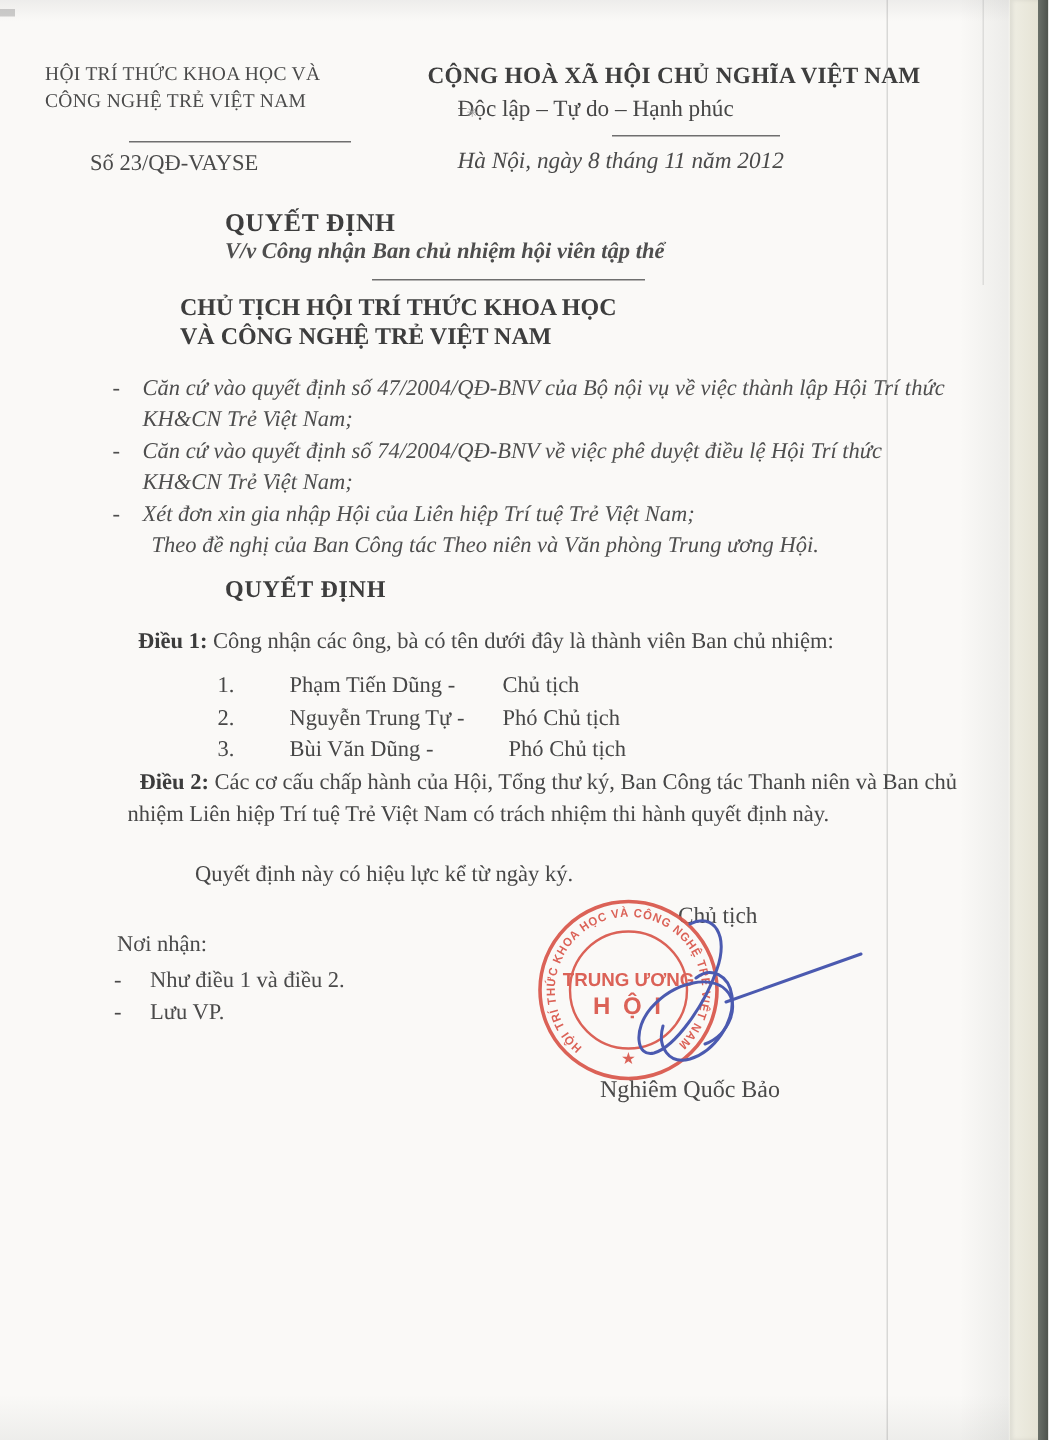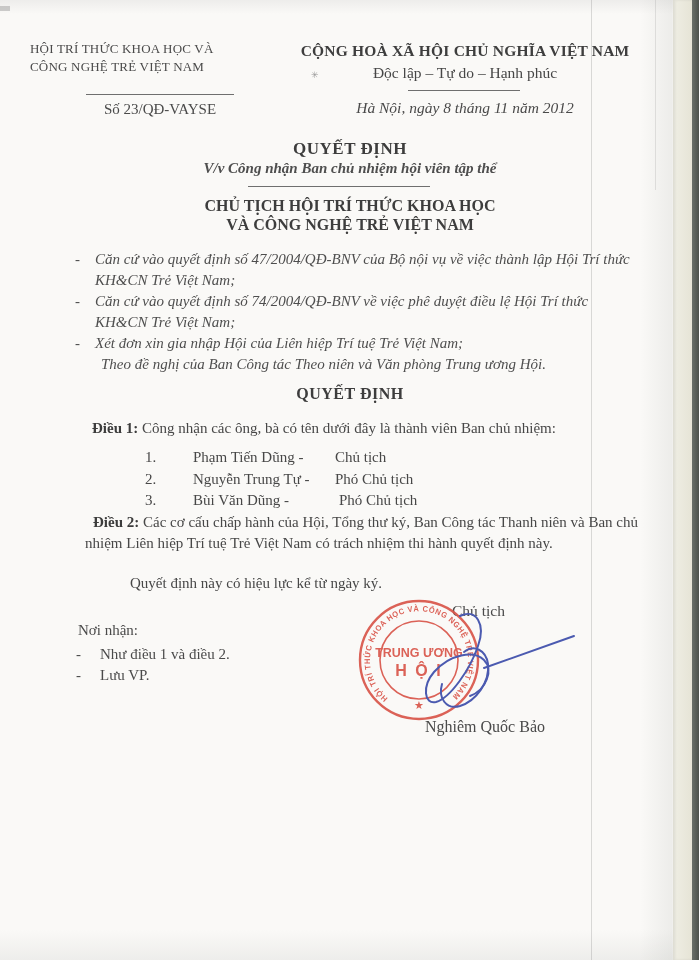--- a/index.html
+++ b/index.html
@@ -20,21 +20,21 @@
   
   .edge-cream{position:absolute;top:0;right:7px;width:19px;height:960px;
     background:linear-gradient(90deg,#efeee4,#e6e4d6);box-shadow:inset 2px 0 3px rgba(0,0,0,.08);}
   .edge-dark{position:absolute;top:0;right:0;width:7px;height:960px;
     background:linear-gradient(90deg,#6a7069,#4d524c);}
   .fold-line{position:absolute;top:0;left:591px;width:1px;height:960px;background:rgba(140,140,140,.30);}
   .fold-line2{position:absolute;top:0;left:655px;width:1px;height:190px;background:rgba(150,150,150,.25);}
   .corner-mark{position:absolute;top:6px;left:0;width:10px;height:5px;background:rgba(120,120,120,.35);}
 
   .abs{position:absolute;}
-  .center{text-align:center;}
+  .center{}
   .rule{background:#6f6f6f;height:1px;}
 
   .org{font-size:13px;line-height:18px;color:#4a4a4a;letter-spacing:.2px;}
   .docnum{font-size:15px;color:#4a4a4a;}
   .nat{font-weight:bold;font-size:15.5px;color:#3e3e3e;letter-spacing:.2px;}
   .motto{font-size:15.5px;color:#464646;}
   .dateline{font-style:italic;font-size:15.5px;color:#4a4a4a;}
   .star-mark{position:absolute;left:311px;top:70px;font-size:9px;color:#9a9a9a;}
 
   .t-main{font-weight:bold;font-size:17px;letter-spacing:.5px;color:#3d3d3d;}

